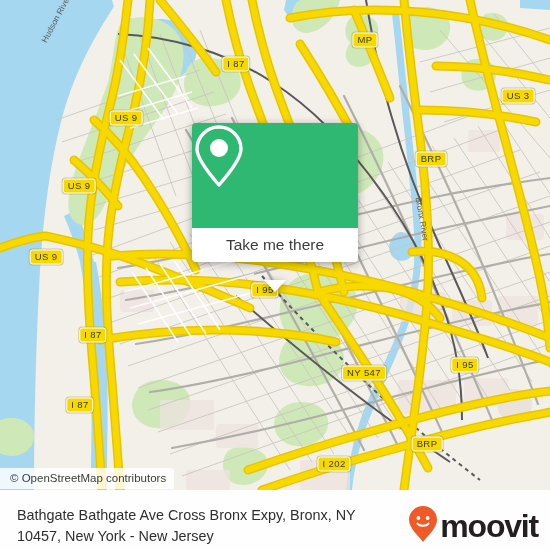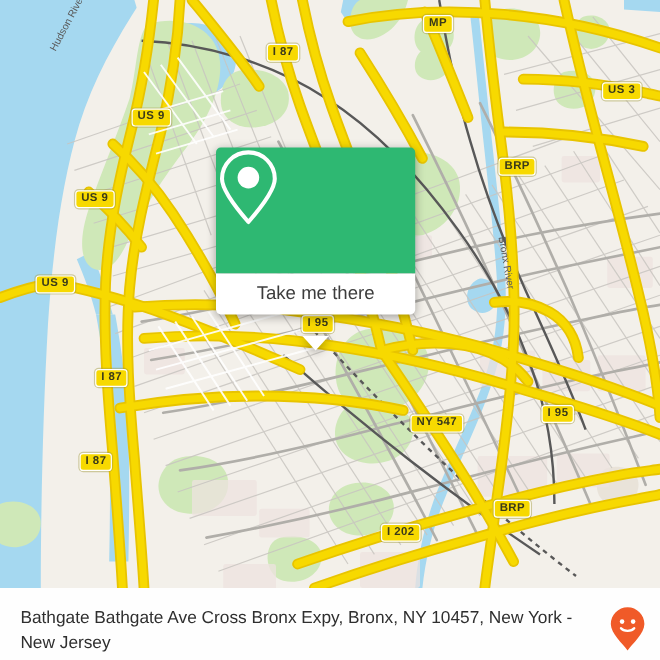--- a/index.html
+++ b/index.html
@@ -15,39 +15,40 @@
   #map svg{position:absolute;left:0;top:0;display:block;}
 
   
   .shield{
     position:absolute;
     background:#f7d900;
     border:1.5px solid #ffffff;
     border-radius:3px;
     color:#3a3a1a;
     font-size:9.5px;
-    font-weight:bold;
+    font-weight:normal;
     letter-spacing:.4px;
     padding:1px 4px 2px 4px;
     line-height:10px;
     white-space:nowrap;
     box-shadow:0 0 0 1px rgba(160,150,60,.45);
     transform:translate(-50%,-50%);
+    margin-top:20px;
   }
   .rivlabel{
     position:absolute;
     color:#5a5a5a;
     font-size:8.5px;
     white-space:nowrap;
     transform-origin:center;
   }
 
   
   #card{
-    position:absolute;left:180px;top:123px;width:166px;
+    position:absolute;left:192px;top:123px;width:166px;
     filter:drop-shadow(0 2px 4px rgba(0,0,0,.35));
   }
   #card-top{
     height:105px;background:#2eb872;
     border-radius:4px 4px 0 0;
     display:flex;align-items:center;justify-content:center;
   }
   #card-bottom{
     height:34px;background:#ffffff;
     border-radius:0 0 4px 4px;
@@ -346,32 +347,34 @@
             <circle cx="27" cy="25" r="9" fill="#ffffff"></circle>
           </svg>
         </span>
       </div>
       <div id="card-bottom">
         <span id="card-label">Take me there</span>
       </div>
       <div id="card-tail"></div>
     </div>
 
+    <div id="attrib">© OpenStreetMap contributors</div>
   </div>
 
   <div id="footer">
     <div id="footer-text">
       <span>Bathgate Bathgate Ave Cross Bronx Expy, Bronx, NY</span>
       <span>10457, New York - New Jersey</span>
     </div>
     <div id="brand">
       <span>
         <svg width="30" height="38" viewBox="0 0 30 38">
           <path d="M15 1 C7.3 1 1 7.3 1 15 C1 23 11 31.5 15 37 C19 31.5 29 23 29 15 C29 7.3 22.7 1 15 1 Z" fill="#f05a28"></path>
           <circle cx="10.4" cy="13" r="1.9" fill="#ffffff"></circle>
           <circle cx="19.6" cy="13" r="1.9" fill="#ffffff"></circle>
           <path d="M9.5 18.6 C11.6 21.4 18.4 21.4 20.5 18.6" stroke="#ffffff" stroke-width="2" fill="none" stroke-linecap="round"></path>
         </svg>
       </span>
+      <span id="brand-word">moovit</span>
     </div>
   </div>
 
 </div>
 
 </body></html>

